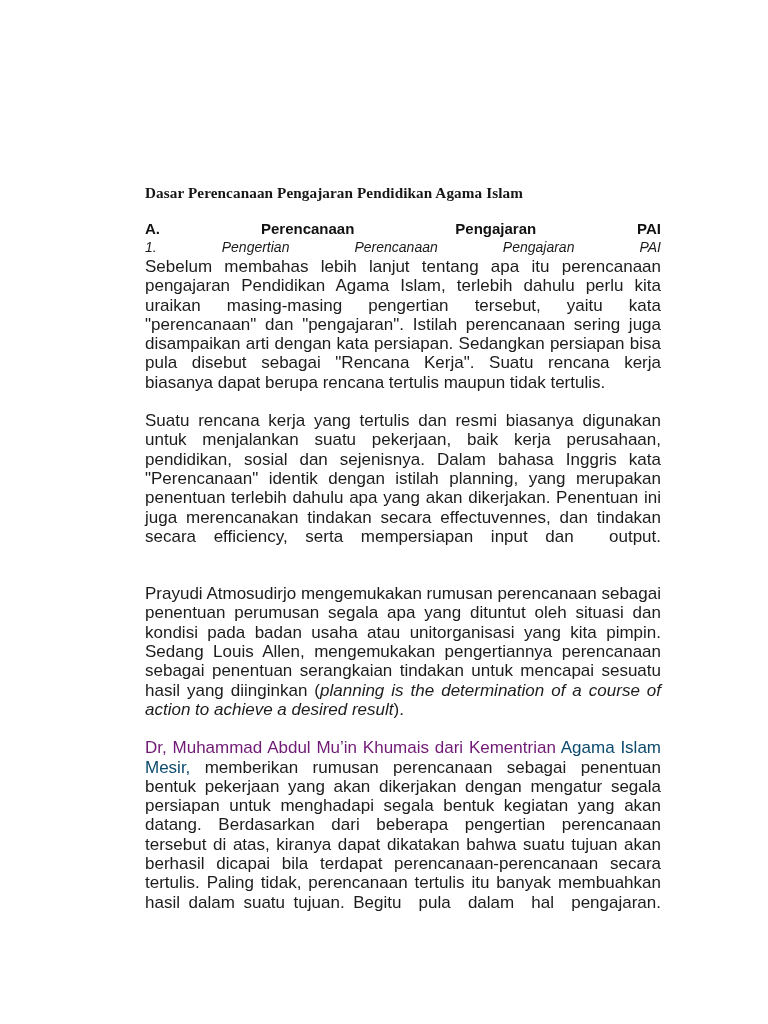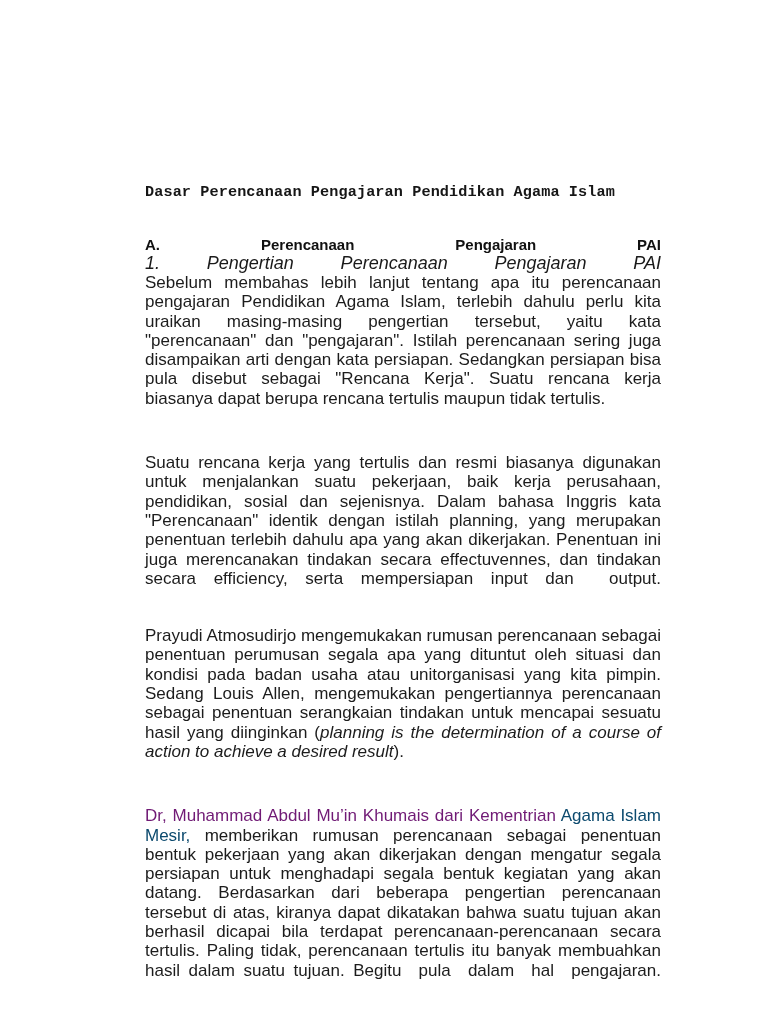--- a/index.html
+++ b/index.html
@@ -27,26 +27,26 @@
   }
 
   .text-column {
     position: absolute;
     left: 145px;
     top: 183px;
     width: 516px;
   }
 
   .doc-title {
-    font-family: Liberation Mono, monospace;
+    font-family: Liberation Serif, serif;
     font-weight: bold;
     font-size: 15.2px;
     line-height: 19px;
     color: #161616;
-    margin: 0 0 16px 0;
+    margin: 0 0 0 0;
     letter-spacing: 0.1px;
   }
 
   .spacer-title {
     height: 17px;
   }
 
   .heading-row {
     font-family: "Liberation Sans", sans-serif;
     font-weight: bold;
@@ -55,21 +55,21 @@
     color: #111111;
     text-align: justify;
     text-align-last: justify;
     margin: 0;
     white-space: normal;
   }
 
   .subheading-row {
     font-family: "Liberation Sans", sans-serif;
     font-style: italic;
-    font-size: 18px;
+    font-size: 14px;
     line-height: 19px;
     color: #1a1a1a;
     text-align: justify;
     text-align-last: justify;
     margin: 0;
   }
 
   p.body-par {
     font-size: 17px;
     line-height: 19.3px;
@@ -77,21 +77,20 @@
     text-align: justify;
     margin: 0;
     -webkit-hyphens: none;
     hyphens: none;
     word-spacing: 0px;
   }
 
   
   p.body-par.last-justified {
     text-align-last: justify;
-    margin-top: 26px;
   }
 
   .par-gap {
     height: 19px;
   }
 
   .it {
     font-style: italic;
   }
 

